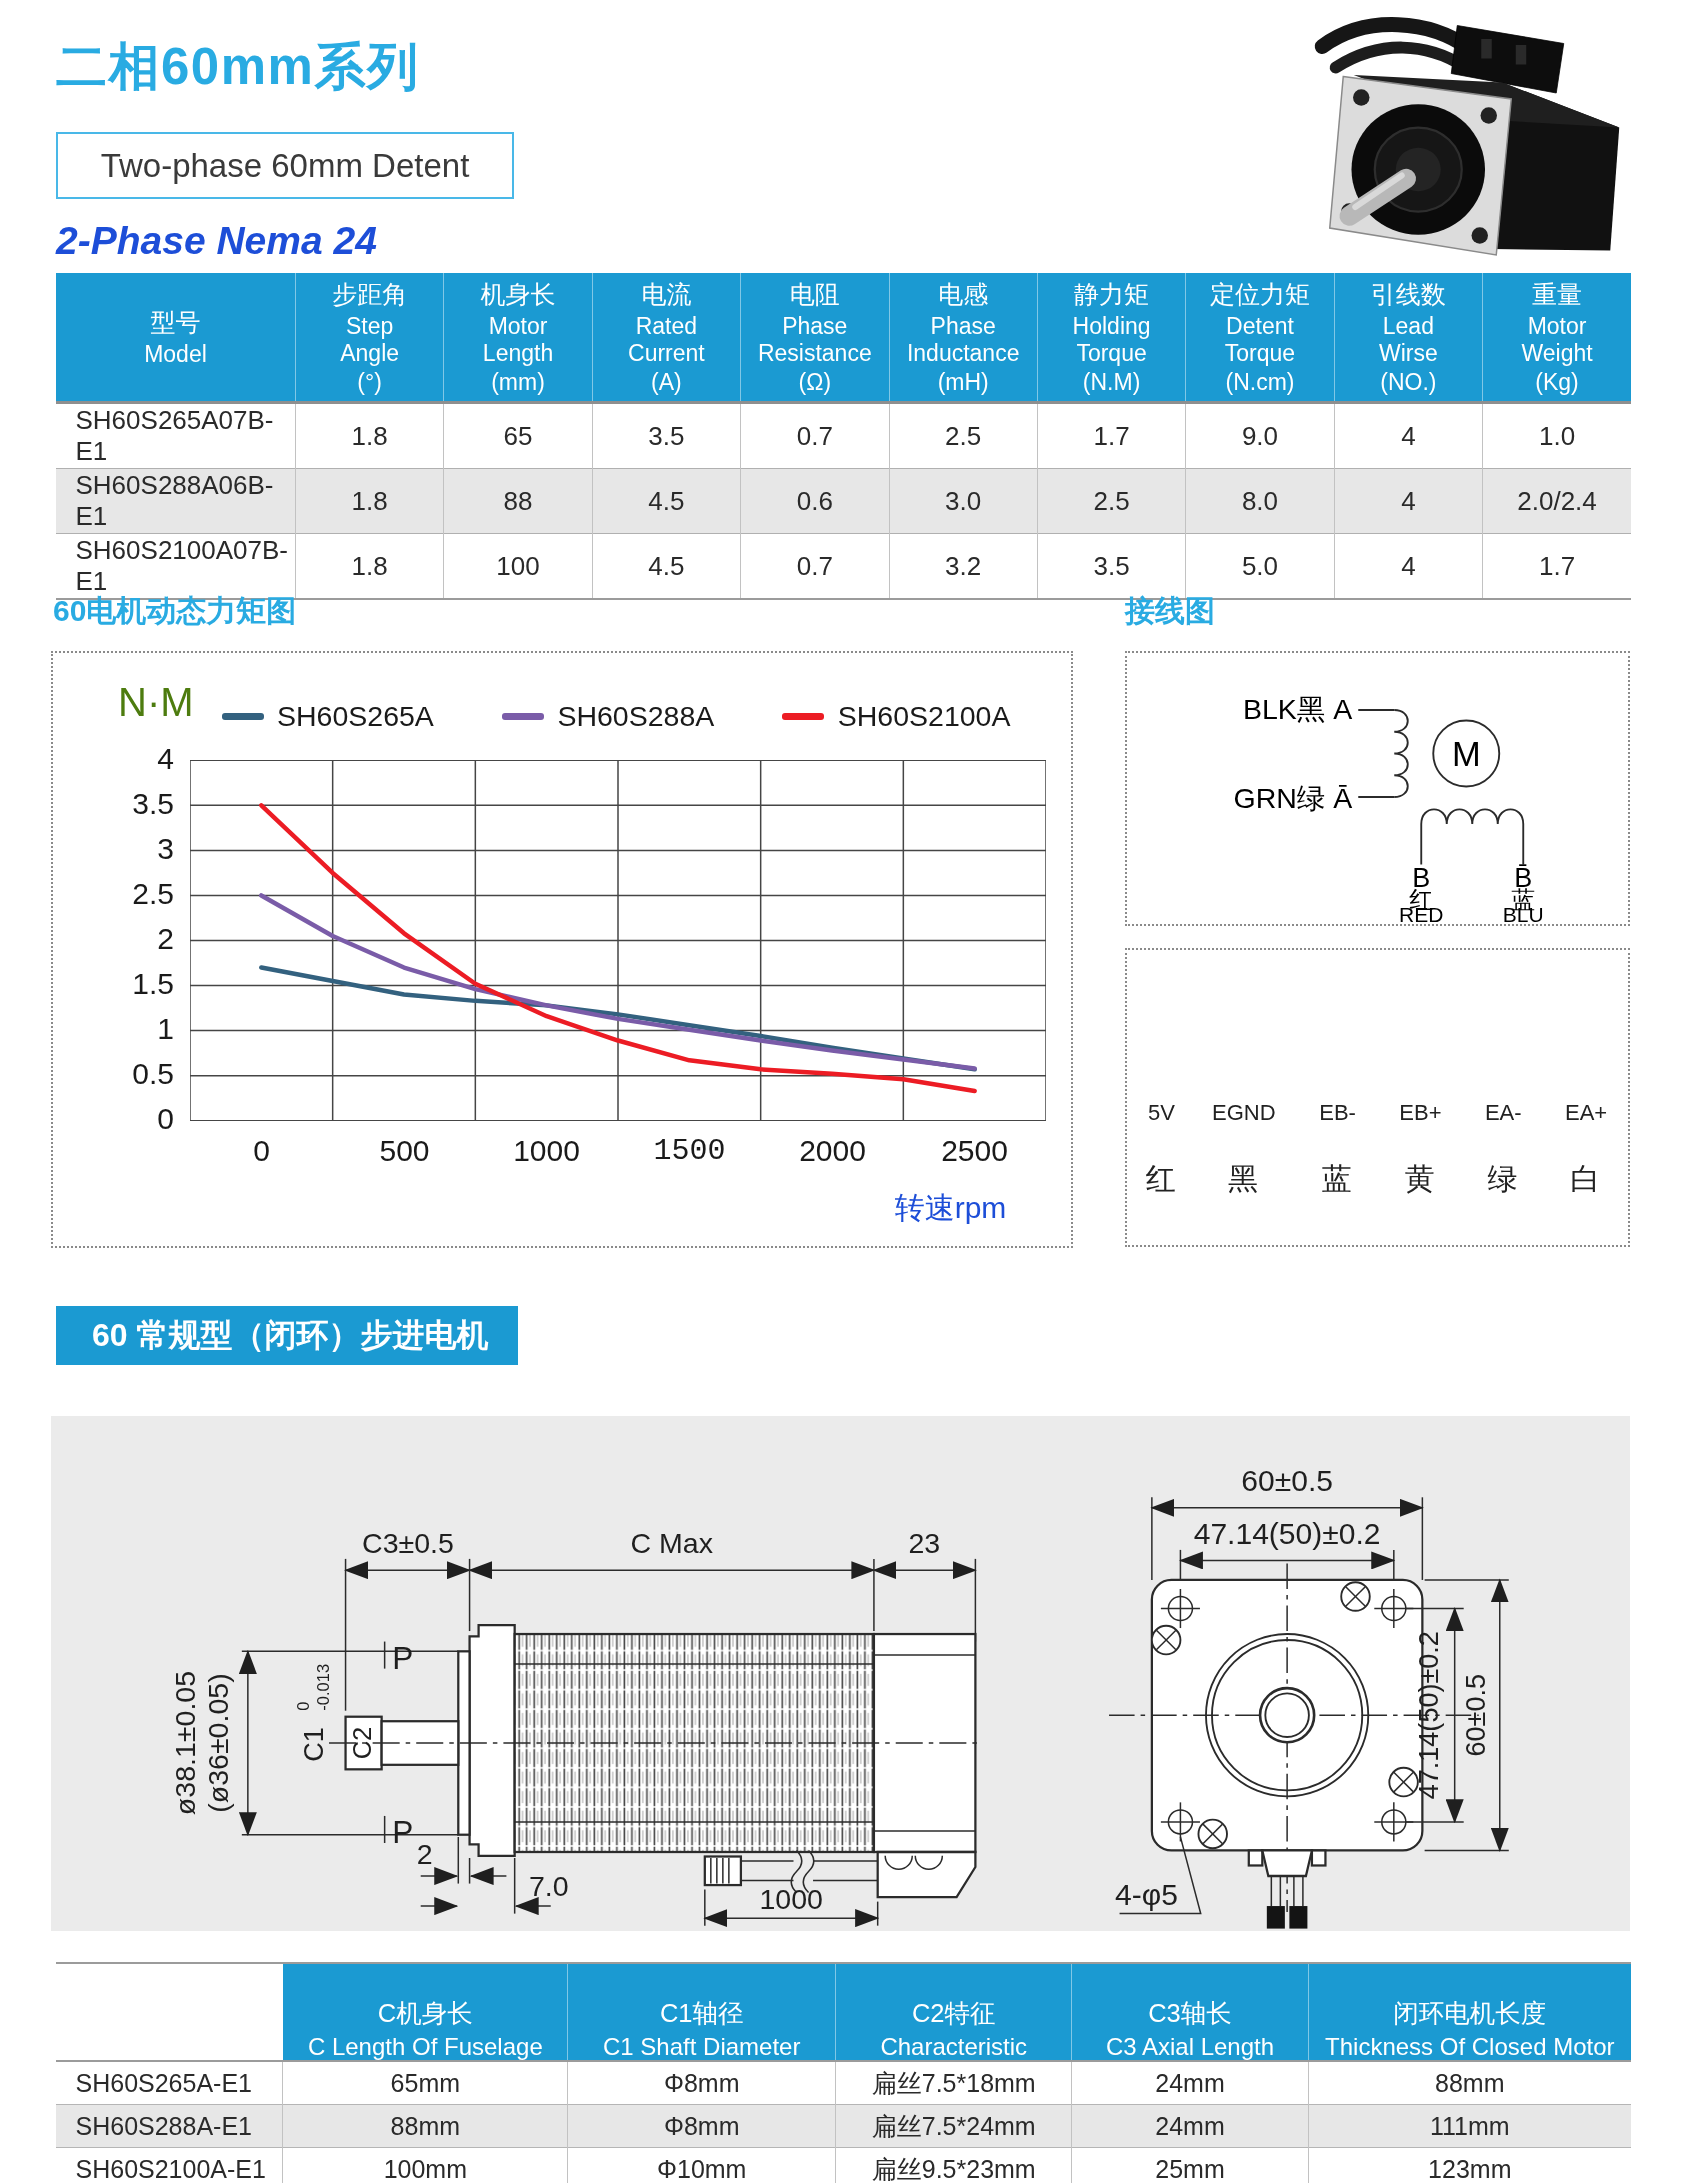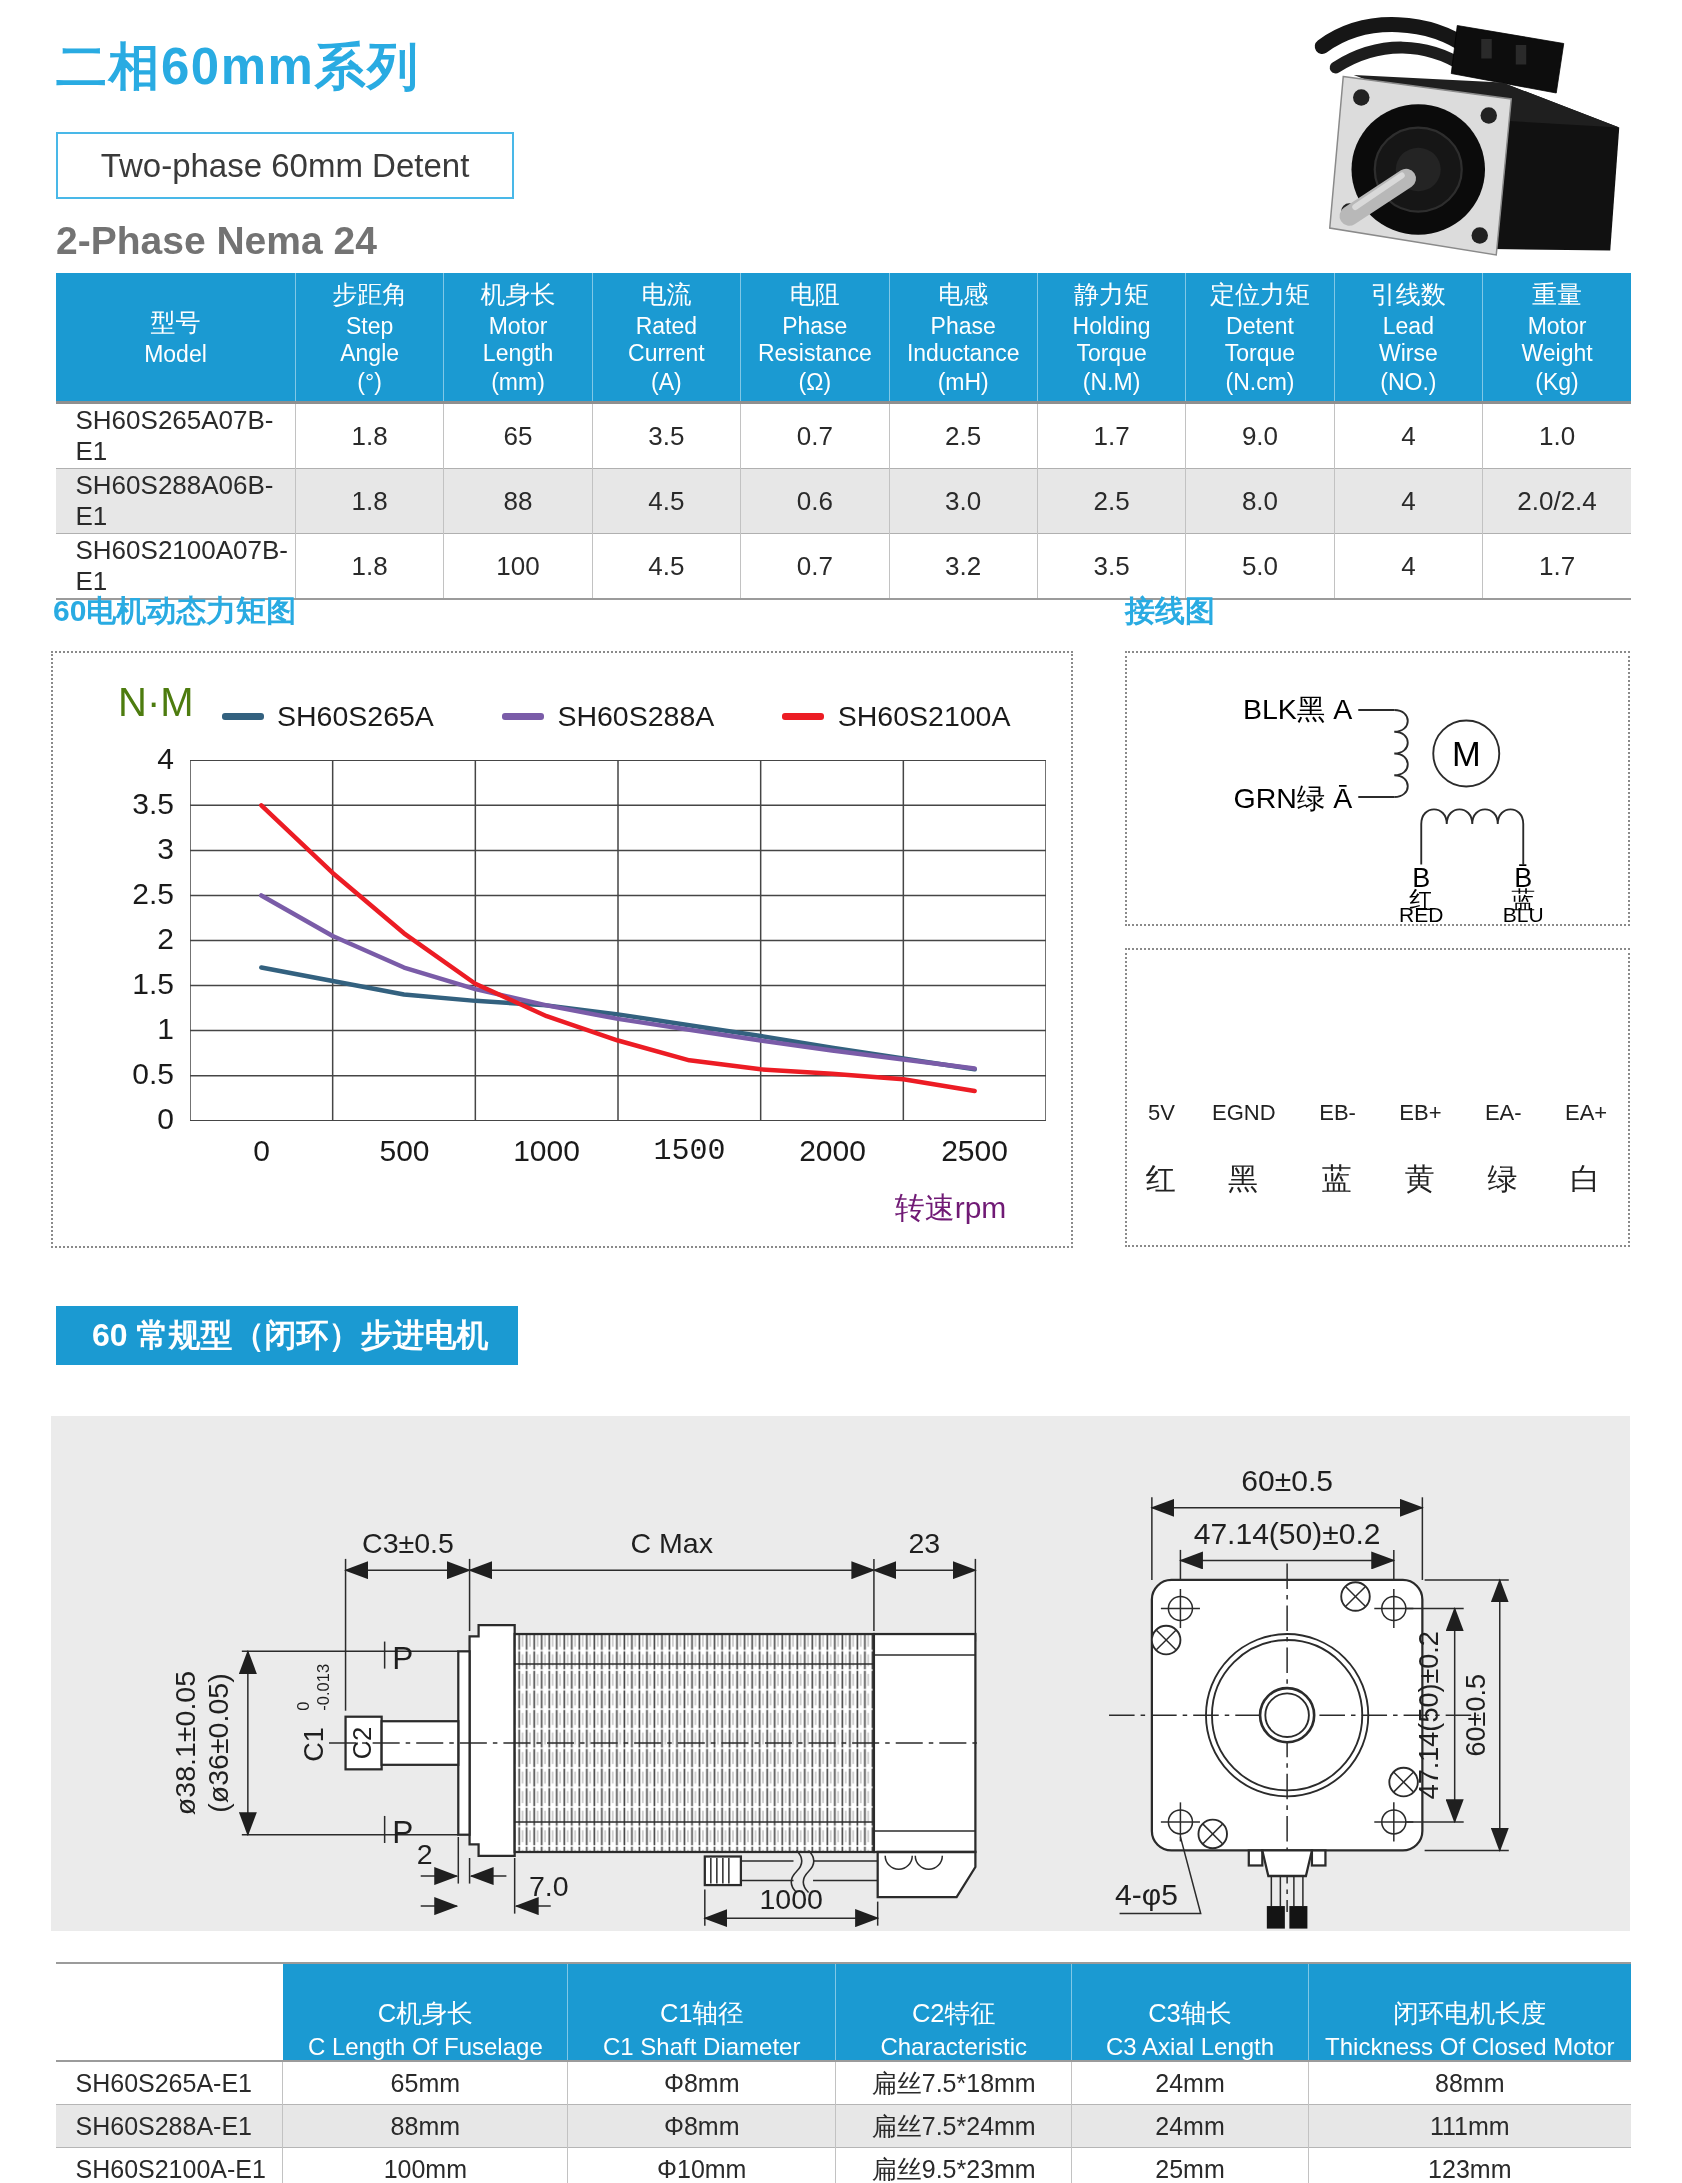--- a/index.html
+++ b/index.html
@@ -2,21 +2,21 @@
 <html style="font-size:12px"><head>
 <meta charset="utf-8">
 <style>
   html,body{margin:0;padding:0;background:#fff;}
   .page{position:relative;width:1683px;height:2183px;background:#ffffff;overflow:hidden;
         font-family:"Liberation Sans","DejaVu Sans",sans-serif;color:#2a2a2a;}
   
   .main-title{position:absolute;left:56px;top:33px;font-size:51px;font-weight:bold;color:#29abe2;letter-spacing:1.5px;}
   .subtitle-box{position:absolute;left:56px;top:132px;width:454px;height:63px;border:2.3px solid #49b8e8;
                 font-size:33px;color:#3a3a3a;text-align:center;line-height:63px;}
-  .nema-heading{position:absolute;left:56px;top:219px;font-size:39px;font-weight:bold;color:#737373;}
+  .nema-heading{position:absolute;left:56px;top:219px;font-size:39px;font-weight:bold;color:#1d4ed8;font-style:italic;}
   .section-title{position:absolute;font-size:30px;font-weight:bold;color:#29abe2;}
   #torque-title{left:53px;top:591px;}
   #wiring-title{left:1125px;top:591px;}
   .banner{position:absolute;left:56px;top:1306px;width:462px;height:59px;background:#1b9ad2;color:#fff;
           font-size:32px;font-weight:bold;line-height:59px;padding-left:36px;box-sizing:border-box;}
   
   table{border-collapse:collapse;table-layout:fixed;}
   .spec-table{position:absolute;left:56px;top:273px;width:1575px;border-bottom:2.3px solid #9b9b9b;}
   .spec-table th{background:#1b9ad2;color:#fff;font-weight:normal;height:128px;padding:0;
                  border-bottom:3px solid #8f8f8f;}
@@ -31,21 +31,21 @@
   .spec-table td:first-child, .dim-table td:first-child{text-align:left;padding-left:19.5px;}
   
   .chart-box{position:absolute;left:51px;top:651px;width:1022px;height:597px;border:2.3px dotted #8a8a8a;box-sizing:border-box;}
   .nm-label{position:absolute;left:65px;top:27px;font-size:40px;color:#4d7c0f;}
   .legend{position:absolute;left:135px;top:47px;width:856px;display:flex;justify-content:center;gap:68px;}
   .legend-item{display:flex;align-items:center;gap:13.5px;font-size:28.5px;color:#1a1a1a;}
   .legend-swatch{display:inline-block;width:42px;height:6.8px;border-radius:3px;background:#888;}
   #chart-svg{position:absolute;left:137px;top:107px;}
   .ytick{position:absolute;left:53px;width:68px;text-align:right;font-size:30px;color:#1a1a1a;}
   .xtick{position:absolute;width:113px;text-align:center;font-size:30px;color:#1a1a1a;}
-  .xlabel{position:absolute;left:796px;top:535px;width:203px;text-align:center;font-size:30px;color:#701a75;}
+  .xlabel{position:absolute;left:796px;top:535px;width:203px;text-align:center;font-size:30px;color:#1d4ed8;}
   
   .wiring-box{position:absolute;left:1125px;top:651px;width:505px;height:275px;border:2.3px dotted #8a8a8a;box-sizing:border-box;}
   .encoder-box{position:absolute;left:1125px;top:948px;width:505px;height:299px;border:2.3px dotted #8a8a8a;box-sizing:border-box;}
   .encoder-title{position:absolute;left:0;top:98px;width:100%;text-align:center;font-size:28.5px;color:#222;}
   .encoder-row{position:absolute;left:4.5px;width:496px;display:flex;}
   .encoder-row.pins{top:150px;font-size:22px;color:#222;}
   .encoder-row.colors{top:209px;font-size:30px;color:#222;letter-spacing:1.5px;}
   .encoder-row span{display:inline-block;text-align:center;}
   .encoder-row span:nth-child(1){width:60px;}
   .encoder-row span:nth-child(2){width:105px;}

